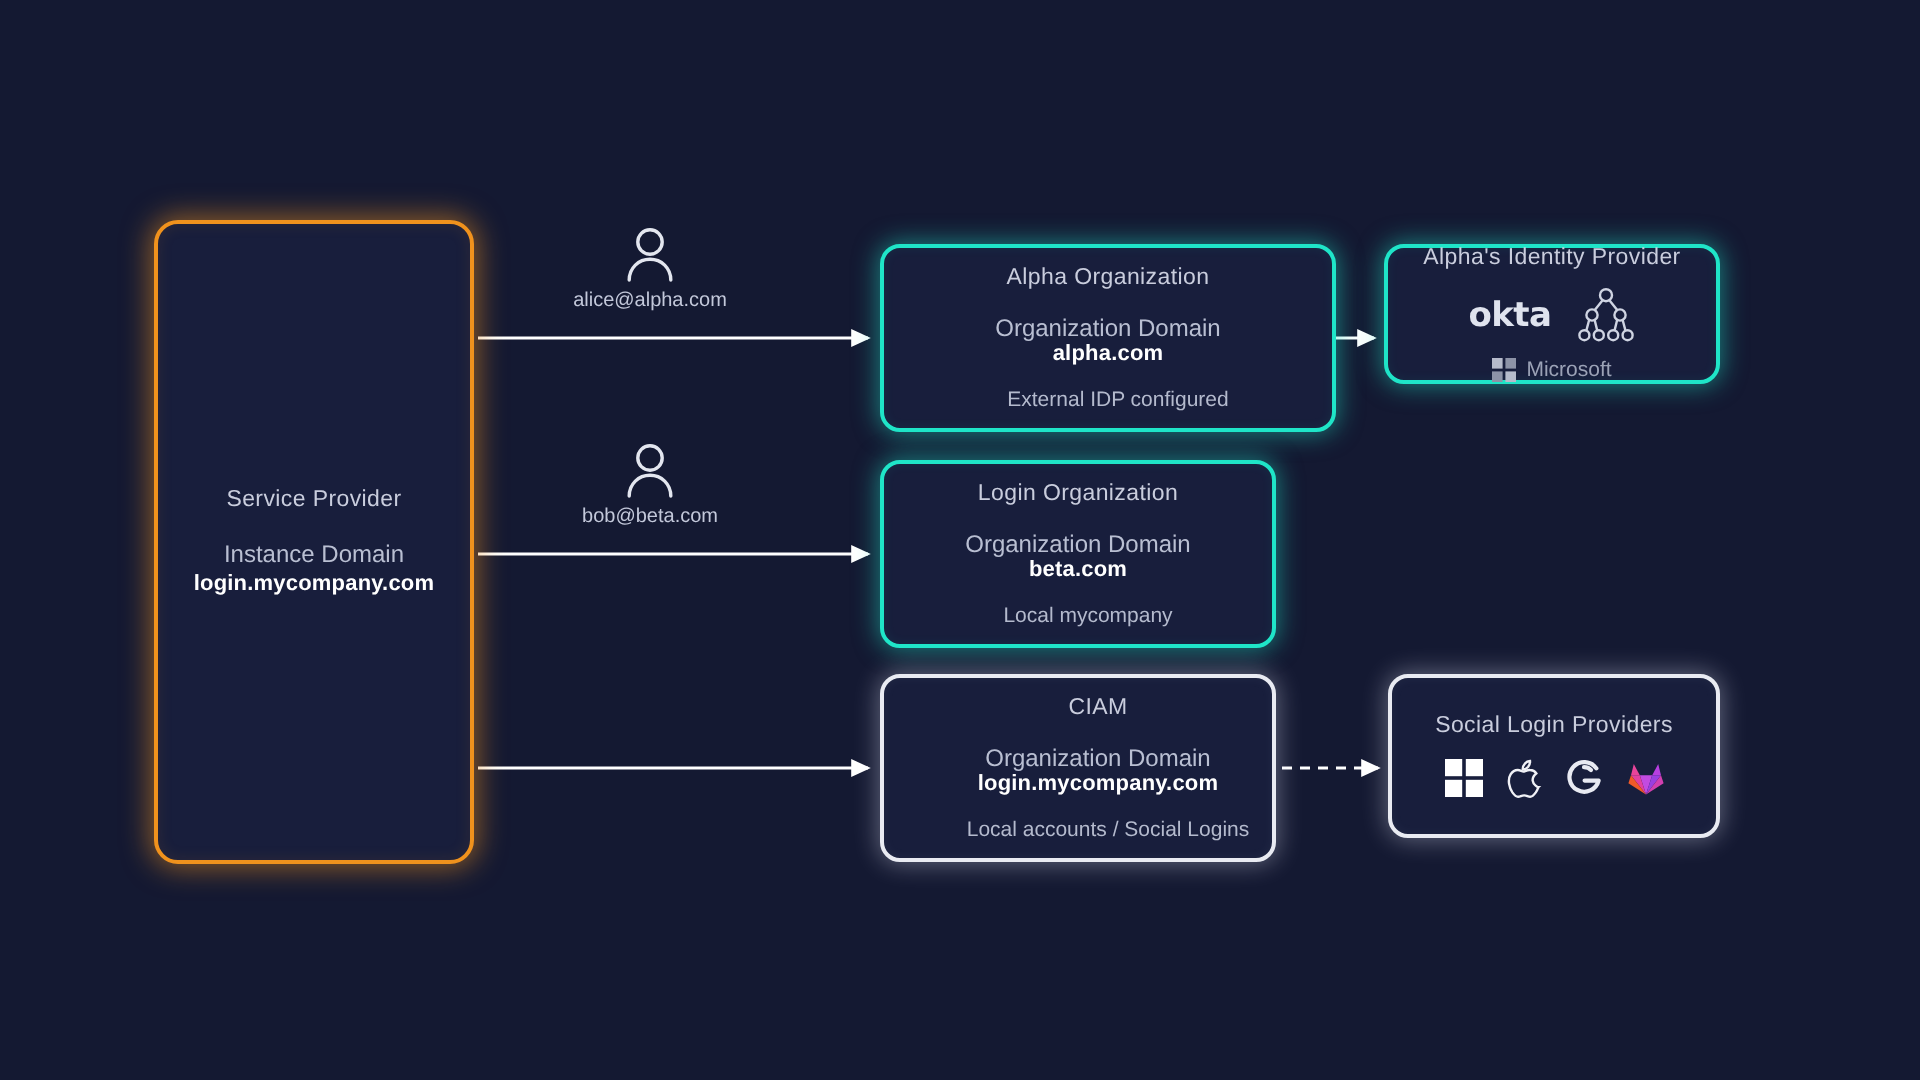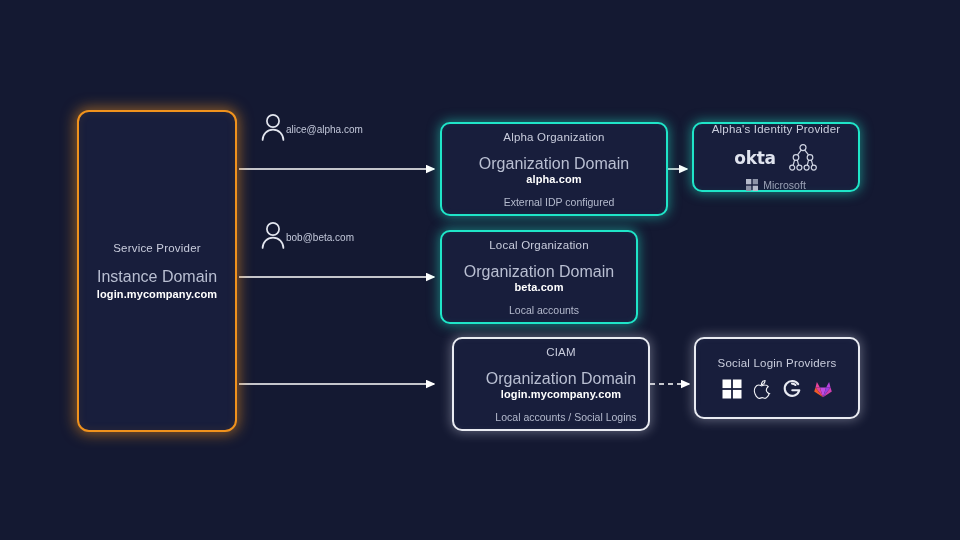--- a/index.html
+++ b/index.html
@@ -28,21 +28,21 @@
     text-align: center;
   }
   .node-title {
     color: #c9cddd;
     font-size: 11.5px;
     letter-spacing: .2px;
     font-weight: 400;
   }
   .node-sub {
     color: #b9bfd2;
-    font-size: 16px;
+    font-size: 12px;
     font-weight: 400;
   }
   .node-strong {
     color: #ffffff;
     font-size: 11px;
     font-weight: bold;
     letter-spacing: .1px;
   }
   .node-note {
     color: #b4bacd;
@@ -70,33 +70,33 @@
   }
   
   .white-edge {
     border: 2px solid #e9ebf2;
     box-shadow: 0 0 12px 1px rgba(225,230,245,.38),
                 inset 0 0 6px 0 rgba(225,230,245,.05);
   }
 
   #alphaOrg { left: 440px; top: 122px; width: 228px; height: 94px; }
   #betaOrg  { left: 440px; top: 230px; width: 198px; height: 94px; }
-  #ciam     { left: 452px; top: 337px; width: 198px; height: 94px; padding-left: 20px; }
+  #ciam     { left: 440px; top: 337px; width: 198px; height: 94px; padding-left: 20px; }
 
   #alphaIdp { left: 692px; top: 122px; width: 168px; height: 70px; }
   #social   { left: 694px; top: 337px; width: 166px; height: 82px; }
 
   .row-gap-a { margin-bottom: 12px; }
   .row-gap-b { margin-bottom: 11px; }
 
   
   .user {
     position: absolute;
     display: flex;
-    flex-direction: row;
+    flex-direction: column;
     align-items: center;
     width: 130px;
   }
   .user-email {
     color: #c3c8da;
     font-size: 10px;
     margin-top: 4px;
     white-space: nowrap;
   }
   #user-alice { left: 260px; top: 113px; }
@@ -169,24 +169,24 @@
 
 
   <div class="node cyan" id="alphaOrg">
     <div class="node-title row-gap-a">Alpha Organization</div>
     <div class="node-sub">Organization Domain</div>
     <div class="node-strong row-gap-b">alpha.com</div>
     <div class="node-note">External IDP configured</div>
   </div>
 
   <div class="node cyan" id="betaOrg">
-    <div class="node-title row-gap-a">Local Organization</div>
+    <div class="node-title row-gap-a">Login Organization</div>
     <div class="node-sub">Organization Domain</div>
     <div class="node-strong row-gap-b">beta.com</div>
-    <div class="node-note">Local accounts</div>
+    <div class="node-note">Local mycompany</div>
   </div>
 
   <div class="node white-edge" id="ciam">
     <div class="node-title row-gap-a">CIAM</div>
     <div class="node-sub">Organization Domain</div>
     <div class="node-strong row-gap-b">login.mycompany.com</div>
     <div class="node-note">Local accounts / Social Logins</div>
   </div>
 
   <div class="node cyan" id="alphaIdp">

